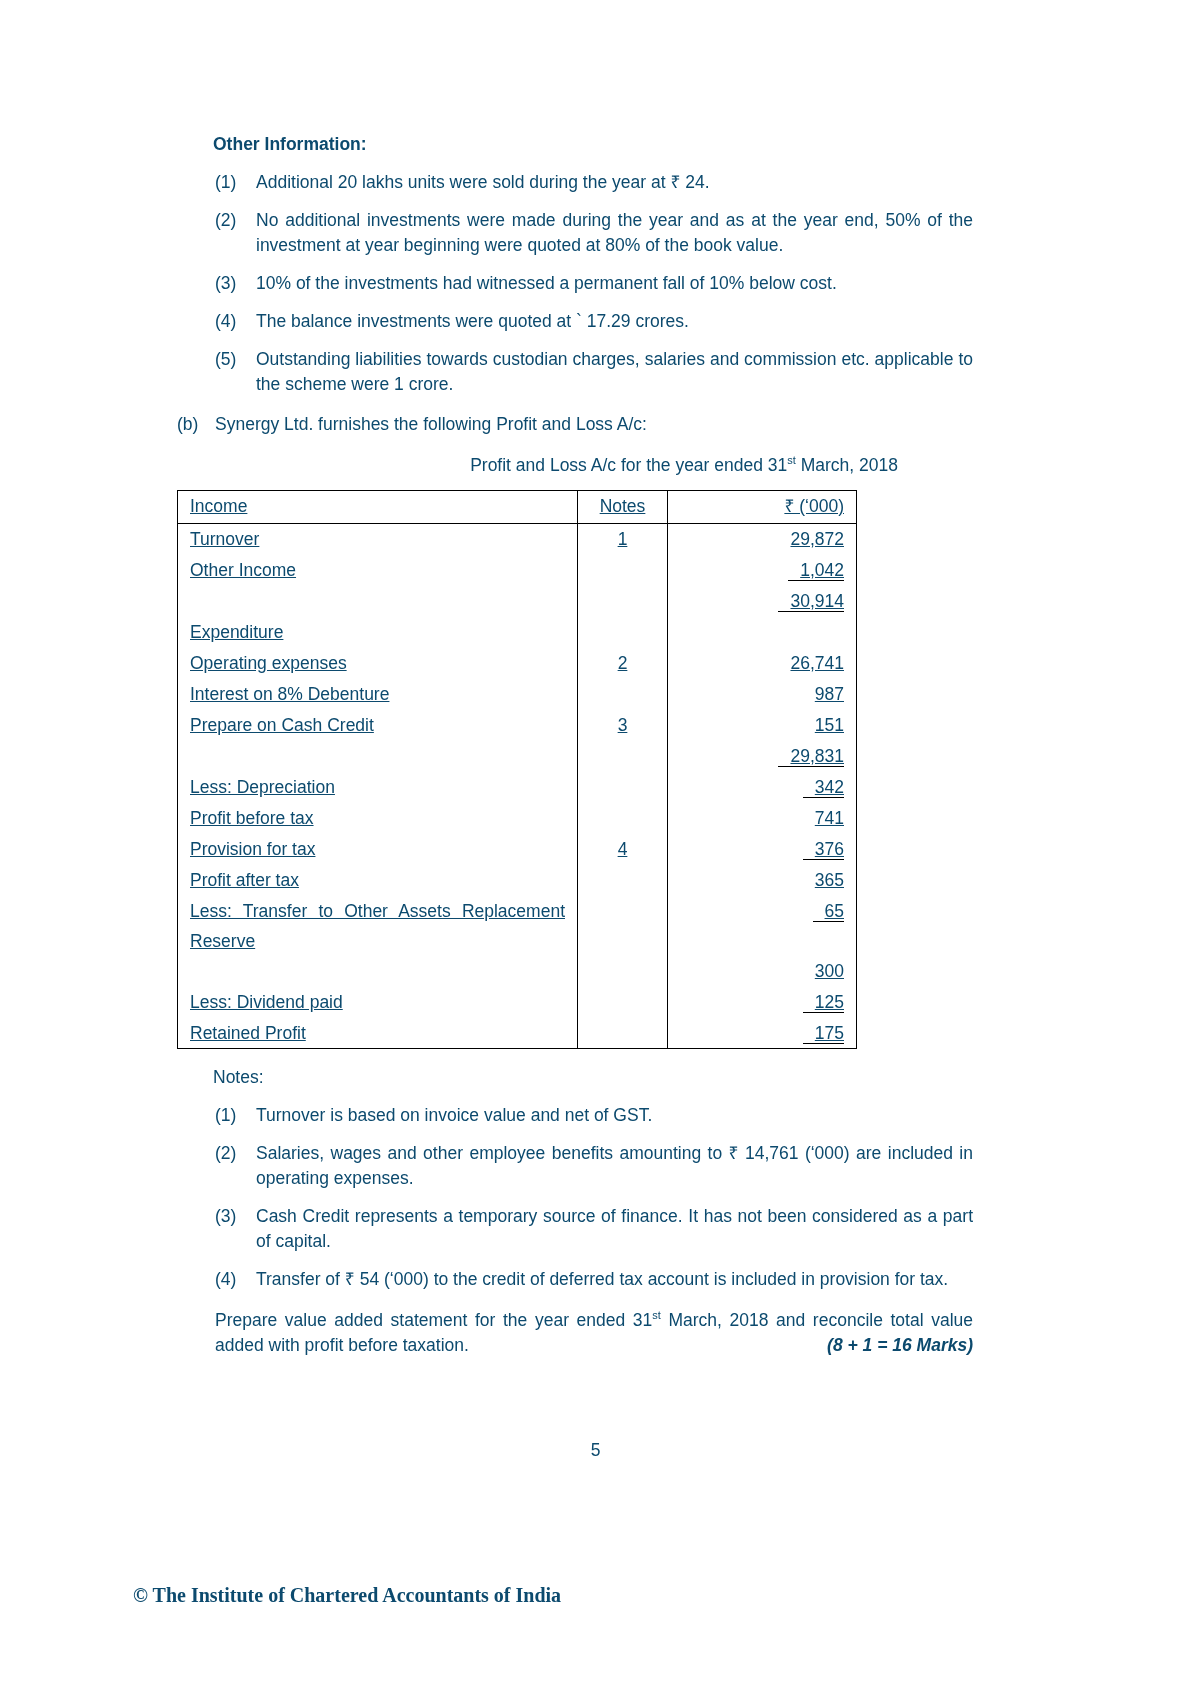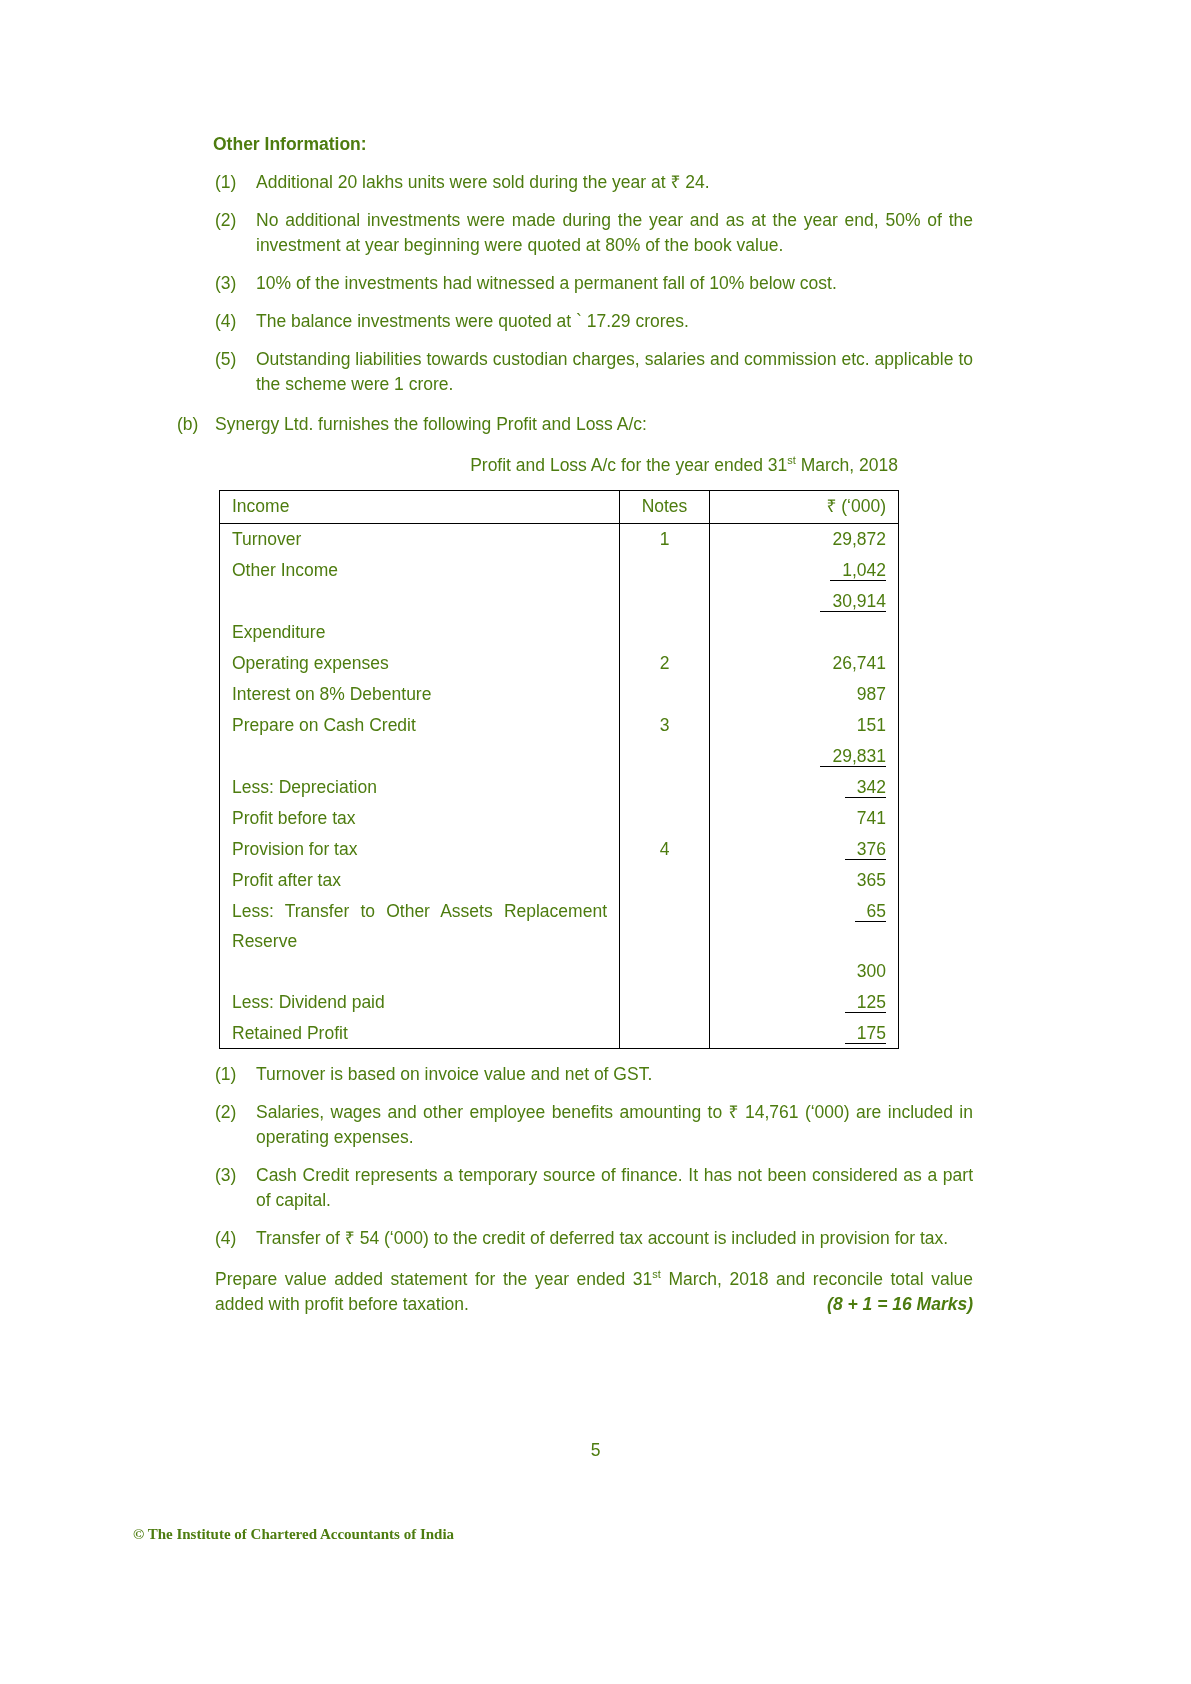--- a/index.html
+++ b/index.html
@@ -1,54 +1,54 @@
 <!DOCTYPE html>
 <html><head>
 <meta charset="utf-8">
 <style>
   * { margin:0; padding:0; box-sizing:border-box; }
   body { background:#e8e8e8; }
   .page {
     position:relative; width:1191px; height:1684px; background:#ffffff;
-    font-family:"Liberation Sans", sans-serif; font-size:17.5px; color:#4d7c0f;
+    font-family:"Liberation Sans", sans-serif; font-size:17.5px; color:#0c4a6e;
     margin:0 auto; overflow:hidden;
   }
   .content { position:absolute; left:177px; top:132px; width:796px; }
 
   .sec-head { font-weight:bold; margin-left:36px; line-height:25px; }
 
   .li { display:flex; margin:13px 0 0 38px; line-height:25px; }
   .li .num { flex:0 0 41px; }
   .li .text { flex:1 1 auto; text-align:justify; }
   .li.part-b { margin-left:0; margin-top:15px; }
   .li.part-b .num { flex:0 0 38px; }
   .li.part-b .text { text-align:left; }
 
   .tbl-title { margin:16px 0 12px 42px; width:679px; text-align:right; line-height:25px; }
   sup { font-size:11px; vertical-align:super; line-height:0; }
 
-  table.pl { border-collapse:collapse; width:679px; margin-left:42px; table-layout:fixed;
-             border:1.5px solid #000; }
+  table.pl { border-collapse:collapse; width:679px; table-layout:fixed;
+             border:1.5px solid #000;text-decoration:underline; }
   .pl th, .pl td { padding:0 12px; vertical-align:top; line-height:30px; font-size:17.5px; }
   .pl td { height:31px; }
   .pl .c1 { width:400px; text-align:left;  border-right:1.5px solid #000; }
   .pl .c2 { width:90px;  text-align:center; border-right:1.5px solid #000; }
   .pl .c3 { width:189px; text-align:right; }
   .pl thead th { border-bottom:1.5px solid #000; font-weight:normal; height:33px; }
   .pl td.just { text-align:justify; }
   .u { border-bottom:1.5px solid #000; padding-left:12px; }
 
   .notes-head { margin:16px 0 0 36px; line-height:25px; }
 
   .closing { position:relative; margin:16px 0 0 38px; text-align:justify; line-height:25px; }
   .closing .marks { position:absolute; right:0; bottom:0; font-weight:bold; font-style:italic; }
 
   .page-num { position:absolute; left:0; top:1440px; width:100%; text-align:center; }
-  .footer { position:absolute; left:133px; top:1526px;
-            font-family:"Liberation Serif", serif; font-weight:bold; font-size:15px; }
+  .footer { position:absolute; left:133px; top:1584px;
+            font-family:"Liberation Serif", serif; font-weight:bold; font-size:20px; }
 </style>
 </head>
 <body>
 
 <div class="page">
   <div class="content">
 
     <div class="sec-head">Other Information:</div>
 
     <div class="li">
@@ -164,20 +164,21 @@
           <td class="c3"><span class="u">125</span></td>
         </tr>
         <tr>
           <td class="c1">Retained Profit</td>
           <td class="c2"></td>
           <td class="c3"><span class="u">175</span></td>
         </tr>
       </tbody>
     </table>
 
+    <div class="sec-head notes-head" style="font-weight:normal;">Notes:</div>
 
     <div class="li">
       <span class="num">(1)</span>
       <span class="text">Turnover is based on invoice value and net of GST.</span>
     </div>
     <div class="li">
       <span class="num">(2)</span>
       <span class="text">Salaries, wages and other employee benefits amounting to ₹ 14,761 (‘000) are included in operating expenses.</span>
     </div>
     <div class="li">

